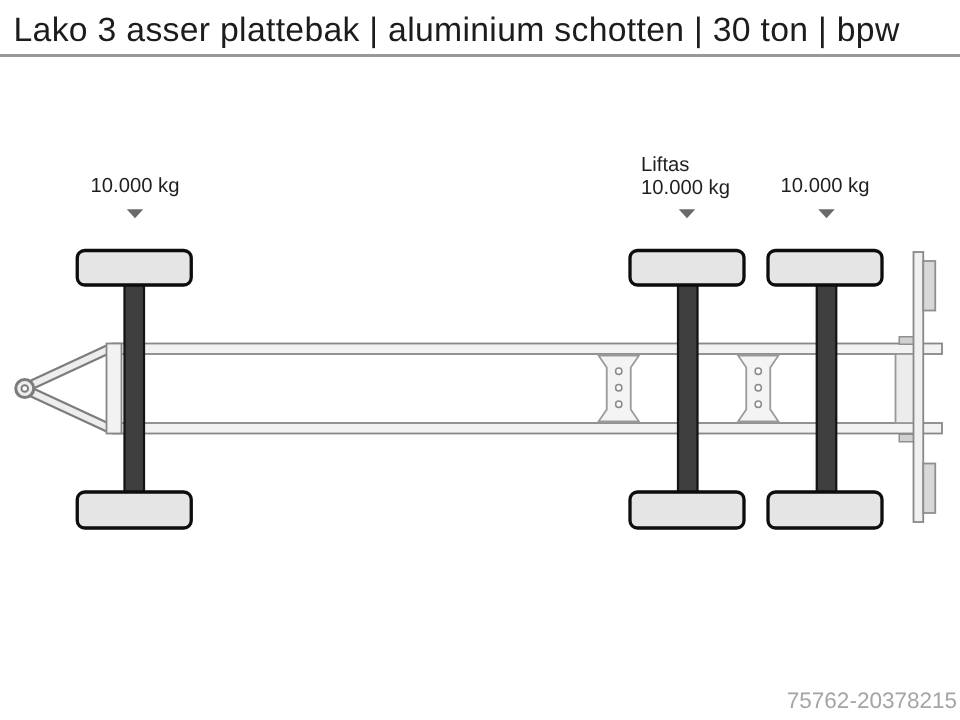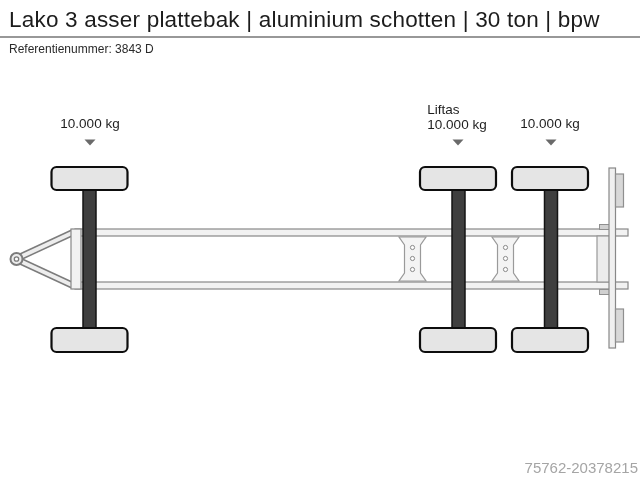--- a/index.html
+++ b/index.html
@@ -43,21 +43,20 @@
     font-size: 15px; color: #a5a5a5; white-space: nowrap; margin-left: 41px;
   }
 </style>
 </head>
 <body>
 
 <div class="stage">
 
   <div class="title">Lako 3 asser plattebak | aluminium schotten | 30 ton | bpw</div>
   <div class="divider"></div>
-  <div class="reference">Referentienummer: 3843 D</div>
 
   <svg class="diagram-svg" width="640" height="480" viewBox="0 0 640 480">
 
     <g>
       <line x1="20" y1="257" x2="74" y2="232" stroke="#7c7c7c" stroke-width="7"></line>
       <line x1="20" y1="257" x2="74" y2="232" stroke="#ededed" stroke-width="4"></line>
       <line x1="20" y1="261" x2="74" y2="286" stroke="#7c7c7c" stroke-width="7"></line>
       <line x1="20" y1="261" x2="74" y2="286" stroke="#ededed" stroke-width="4"></line>
       <circle cx="16.5" cy="259" r="6" fill="#ededed" stroke="#7c7c7c" stroke-width="2"></circle>
       <circle cx="16.5" cy="259" r="2.2" fill="#ffffff" stroke="#7c7c7c" stroke-width="1.3"></circle>

